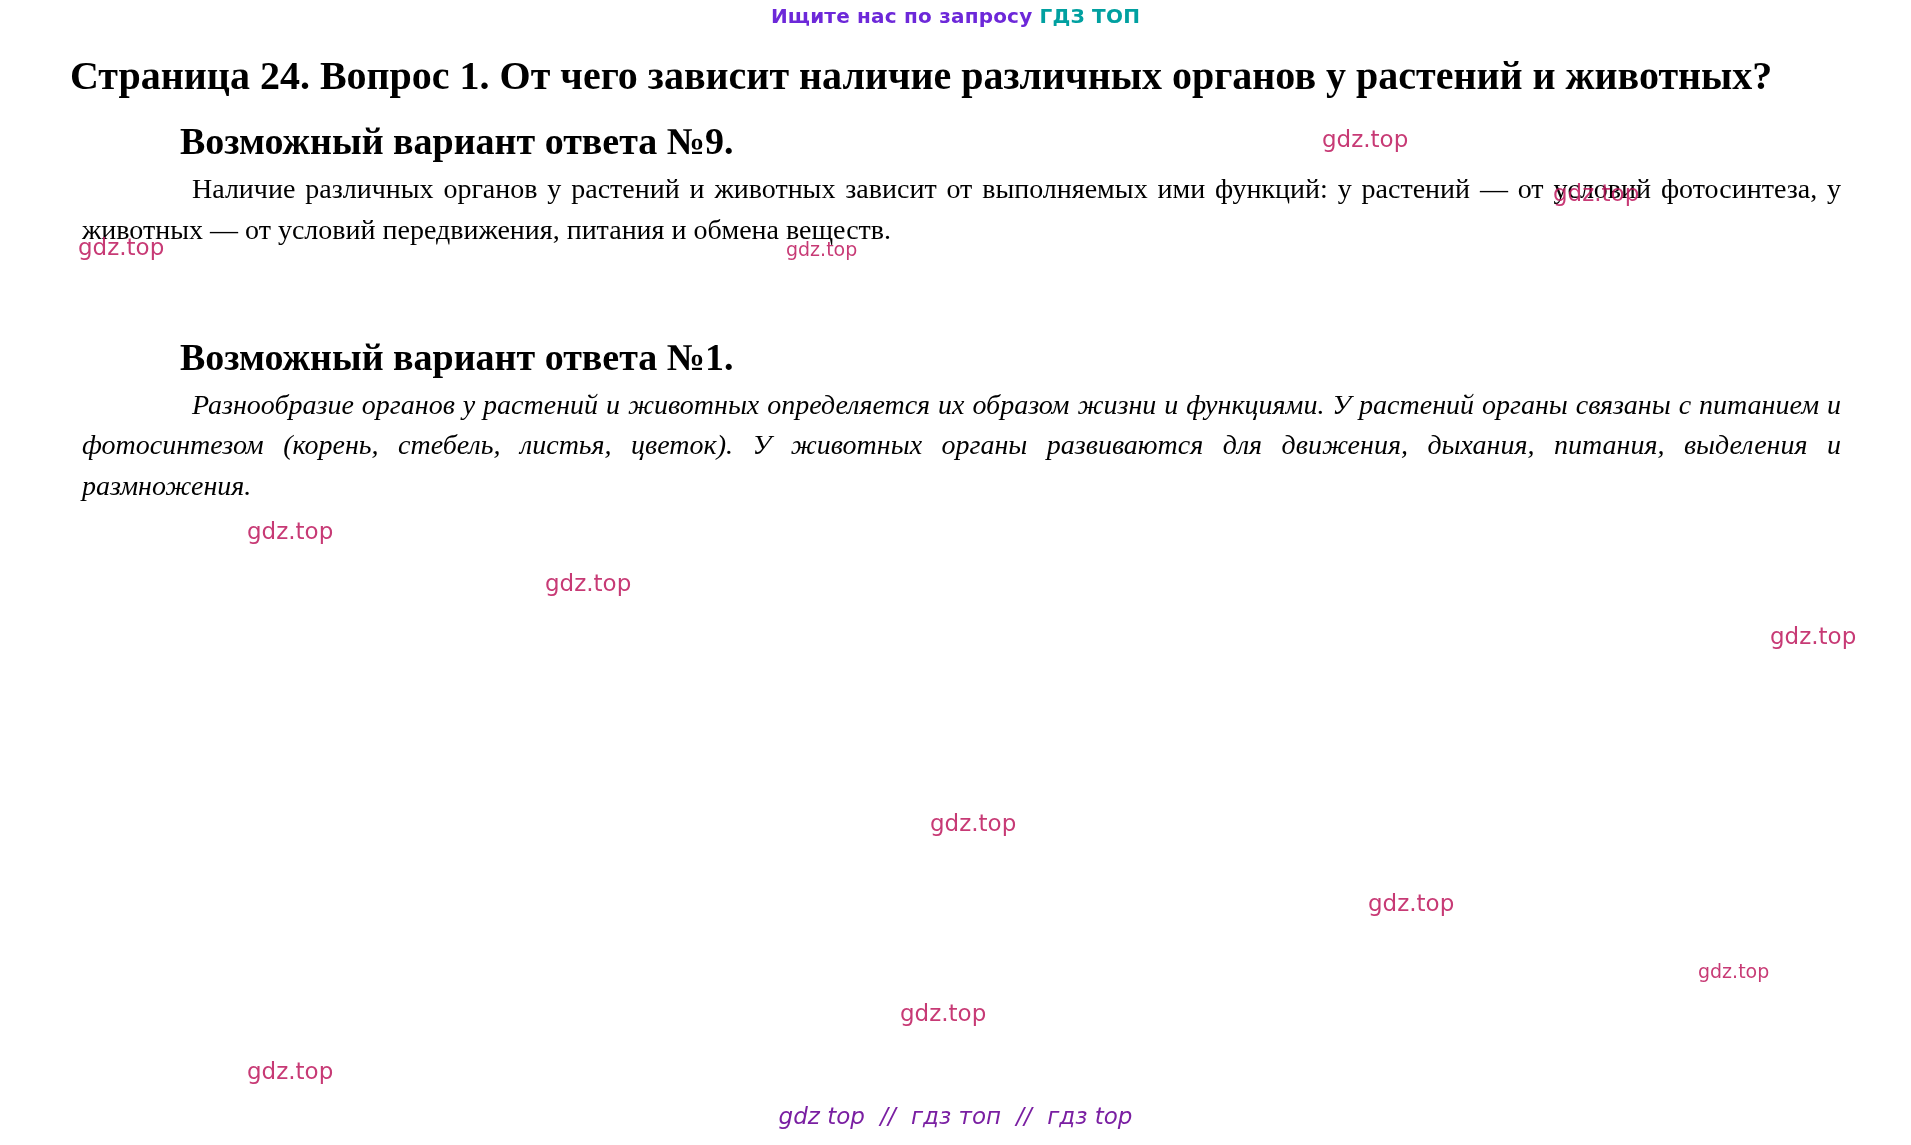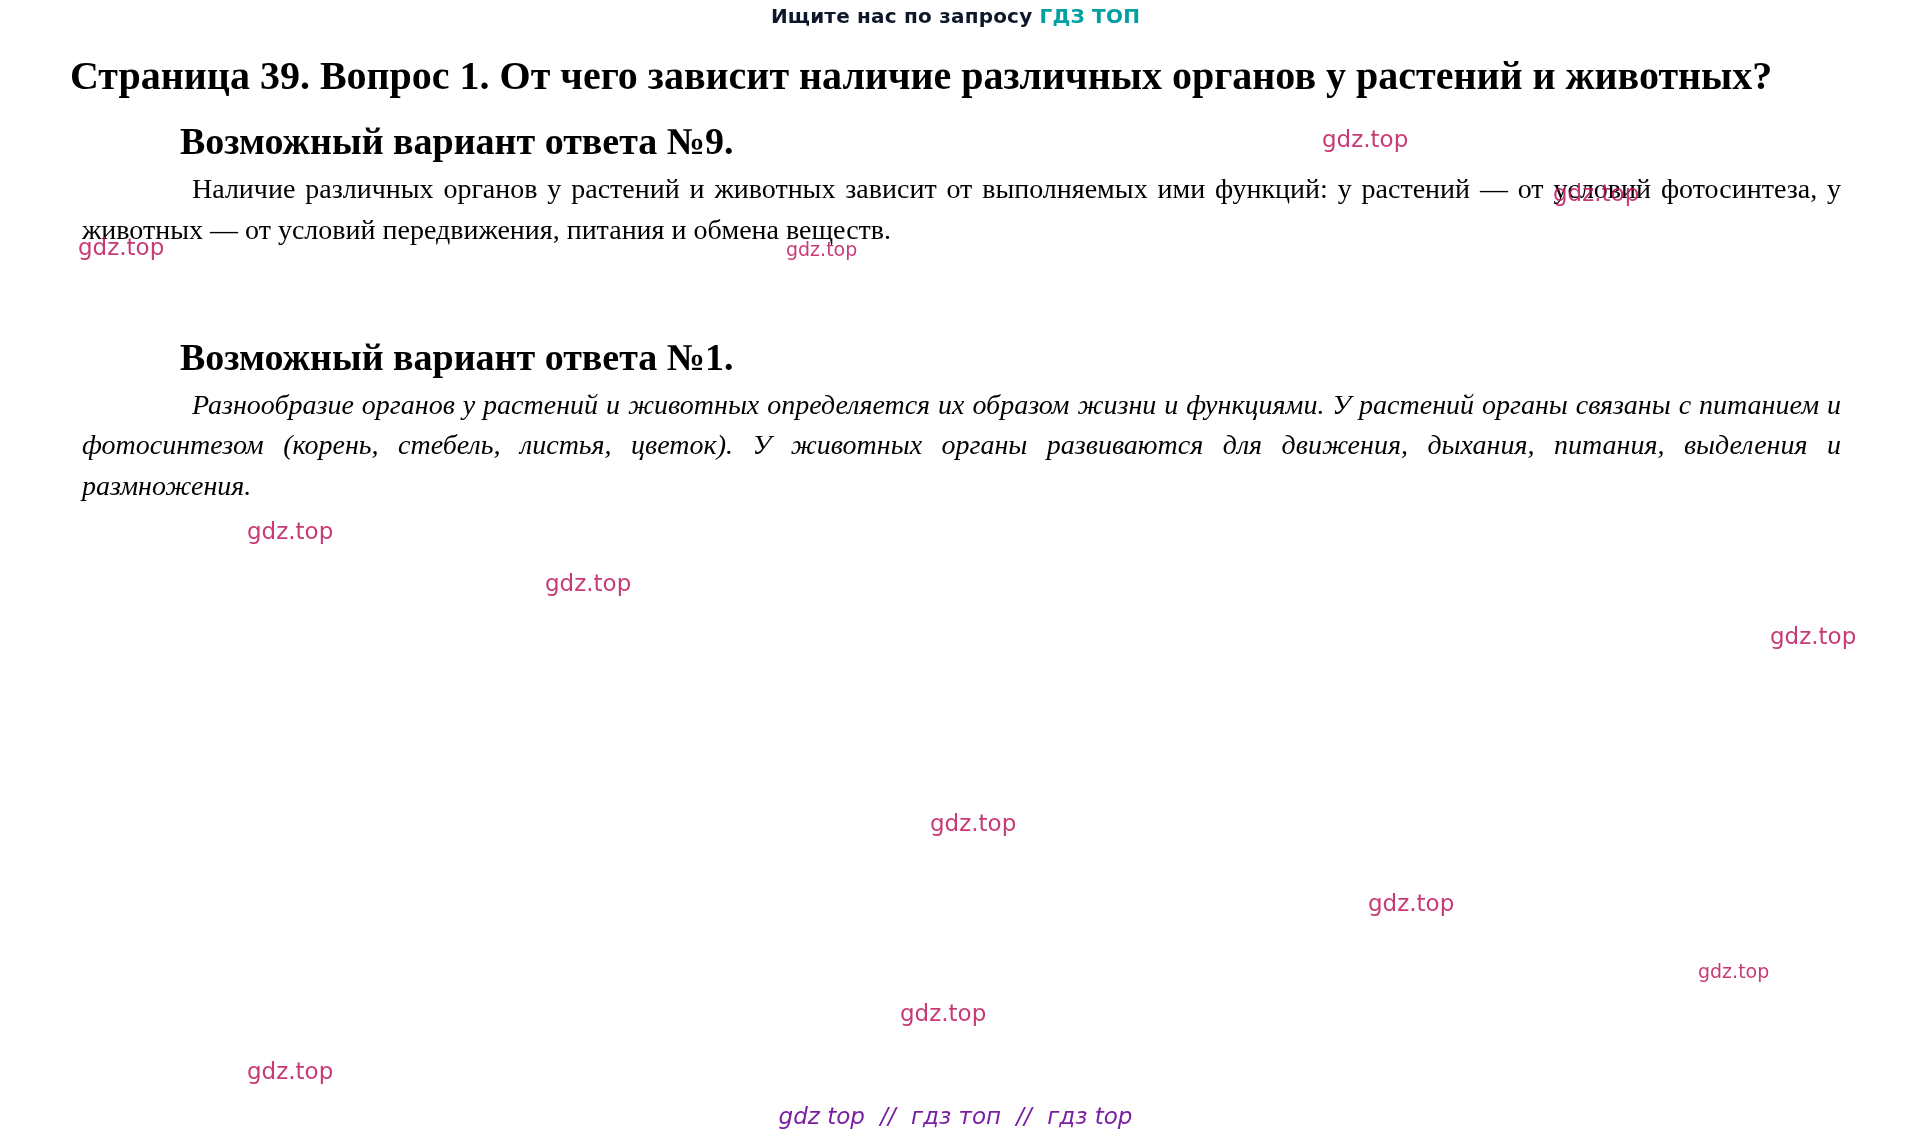--- a/index.html
+++ b/index.html
@@ -26,21 +26,21 @@
     top: 0;
     left: 0;
     width: 100%;
     text-align: center;
     font-family: "DejaVu Sans", sans-serif;
     font-size: 20px;
     font-weight: bold;
     padding-top: 4px;
     letter-spacing: 0.2px;
   }
-  .top-banner .green { color: #0f172a; }
+  .top-banner .green { color: #6d28d9; }
   .top-banner .teal { color: #00a0a0; }
 
   .content {
     position: absolute;
     left: 70px;
     right: 70px;
     top: 48px;
   }
   .q-title {
     font-size: 40px;
@@ -95,21 +95,21 @@
 <body>
 
 <div class="page">
 
   <div class="top-banner">
     <span class="green">Ищите нас по запросу</span>
     <span class="teal">ГДЗ ТОП</span>
   </div>
 
   <div class="content">
-    <p class="q-title">Страница 39. Вопрос 1. От чего зависит наличие различных органов у растений и животных?</p>
+    <p class="q-title">Страница 24. Вопрос 1. От чего зависит наличие различных органов у растений и животных?</p>
     <p class="ans-head">Возможный вариант ответа №9.</p>
     <p class="para">Наличие различных органов у растений и животных зависит от выполняемых ими функций: у растений — от условий фотосинтеза, у животных — от условий передвижения, питания и обмена веществ.</p>
     <div class="gap"></div>
     <p class="ans-head">Возможный вариант ответа №1.</p>
     <p class="para last-left">Разнообразие органов у растений и животных определяется их образом жизни и функциями. У растений органы связаны с питанием и фотосинтезом (корень, стебель, листья, цветок). У животных органы развиваются для движения, дыхания, питания, выделения и размножения.</p>
   </div>
 
   <div id="watermark-layer">
       <div class="wm" style="left: 1322px; top: 126px;">gdz.top</div>
       <div class="wm" style="left: 1553px; top: 180px;">gdz.top</div>

